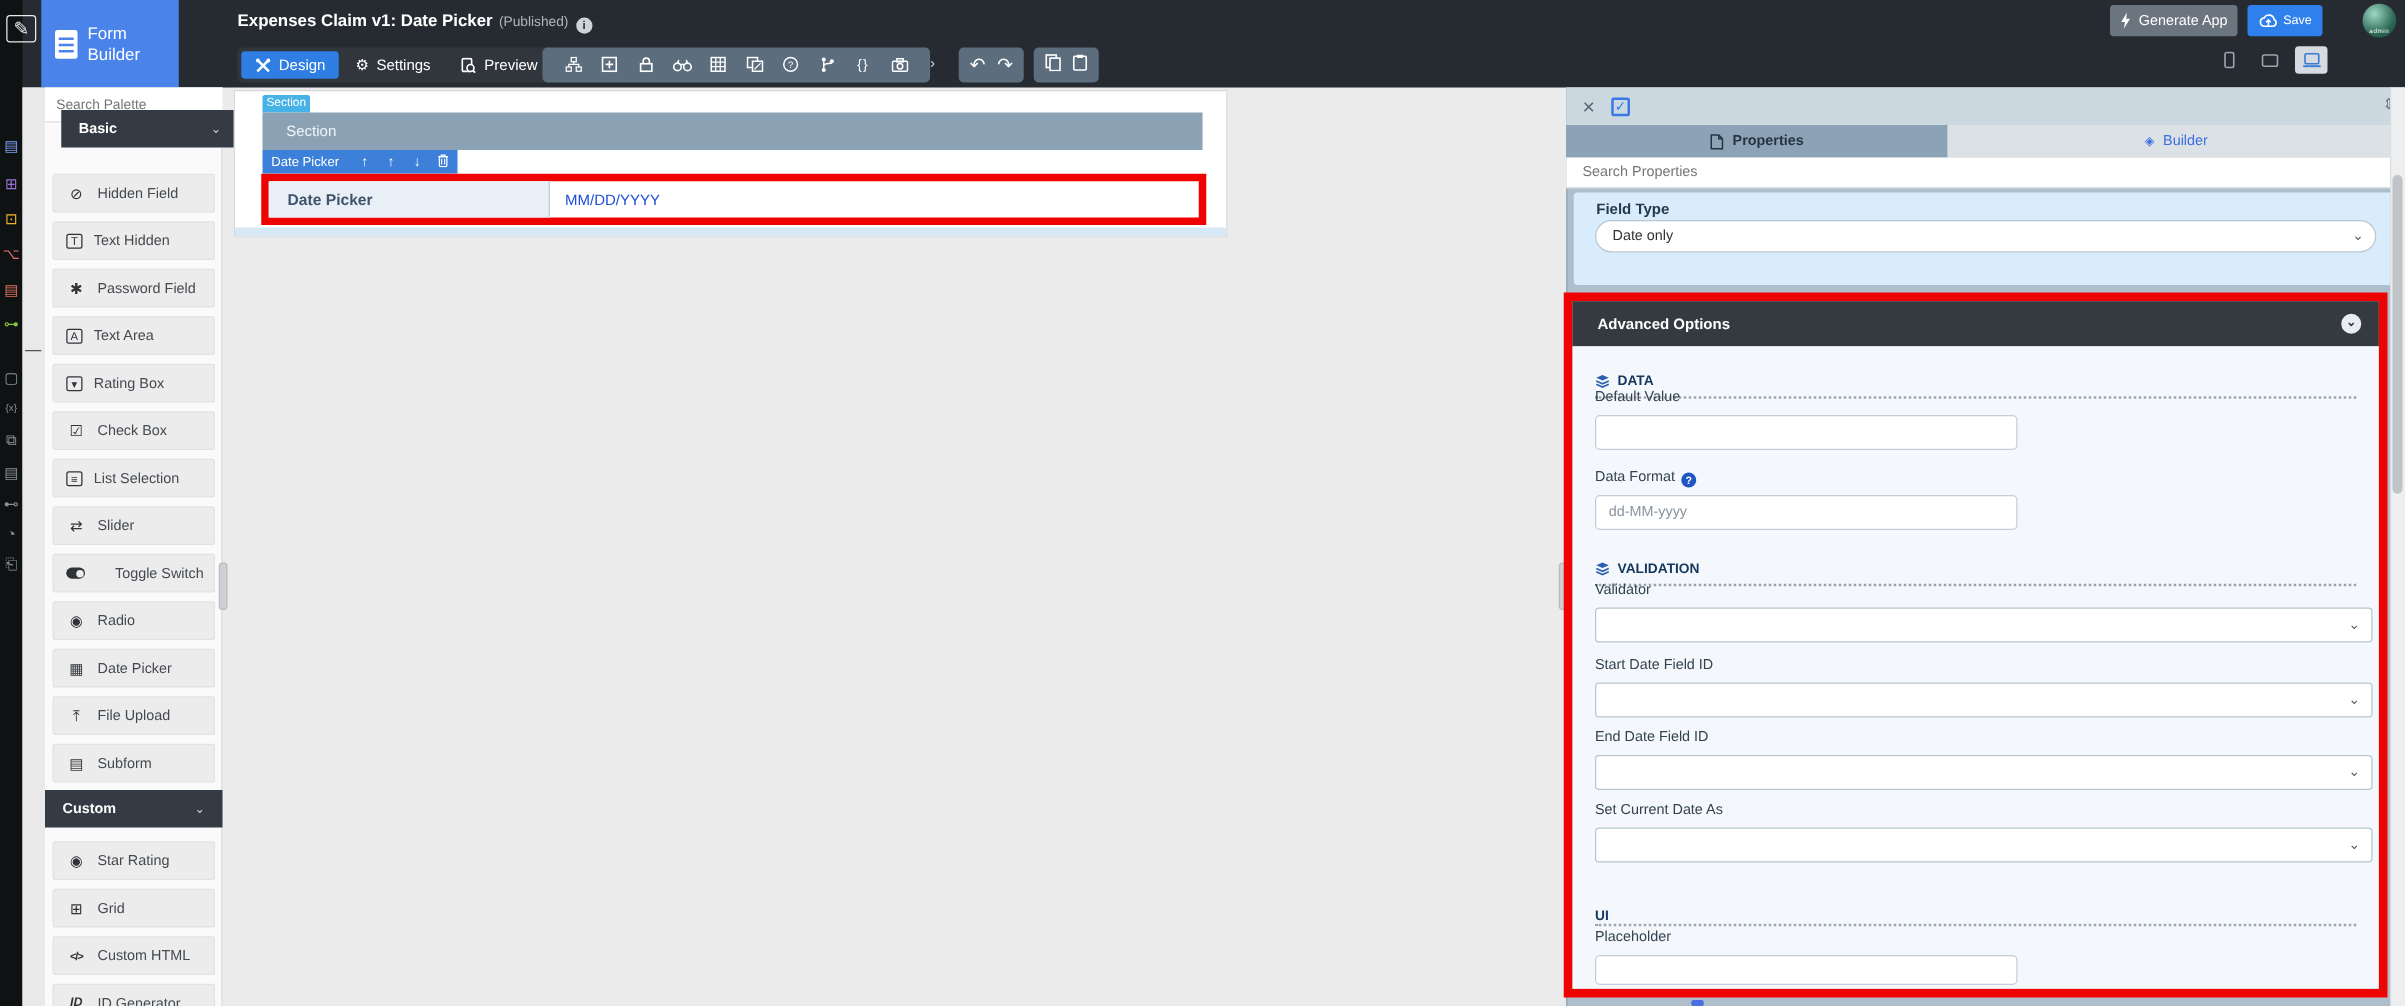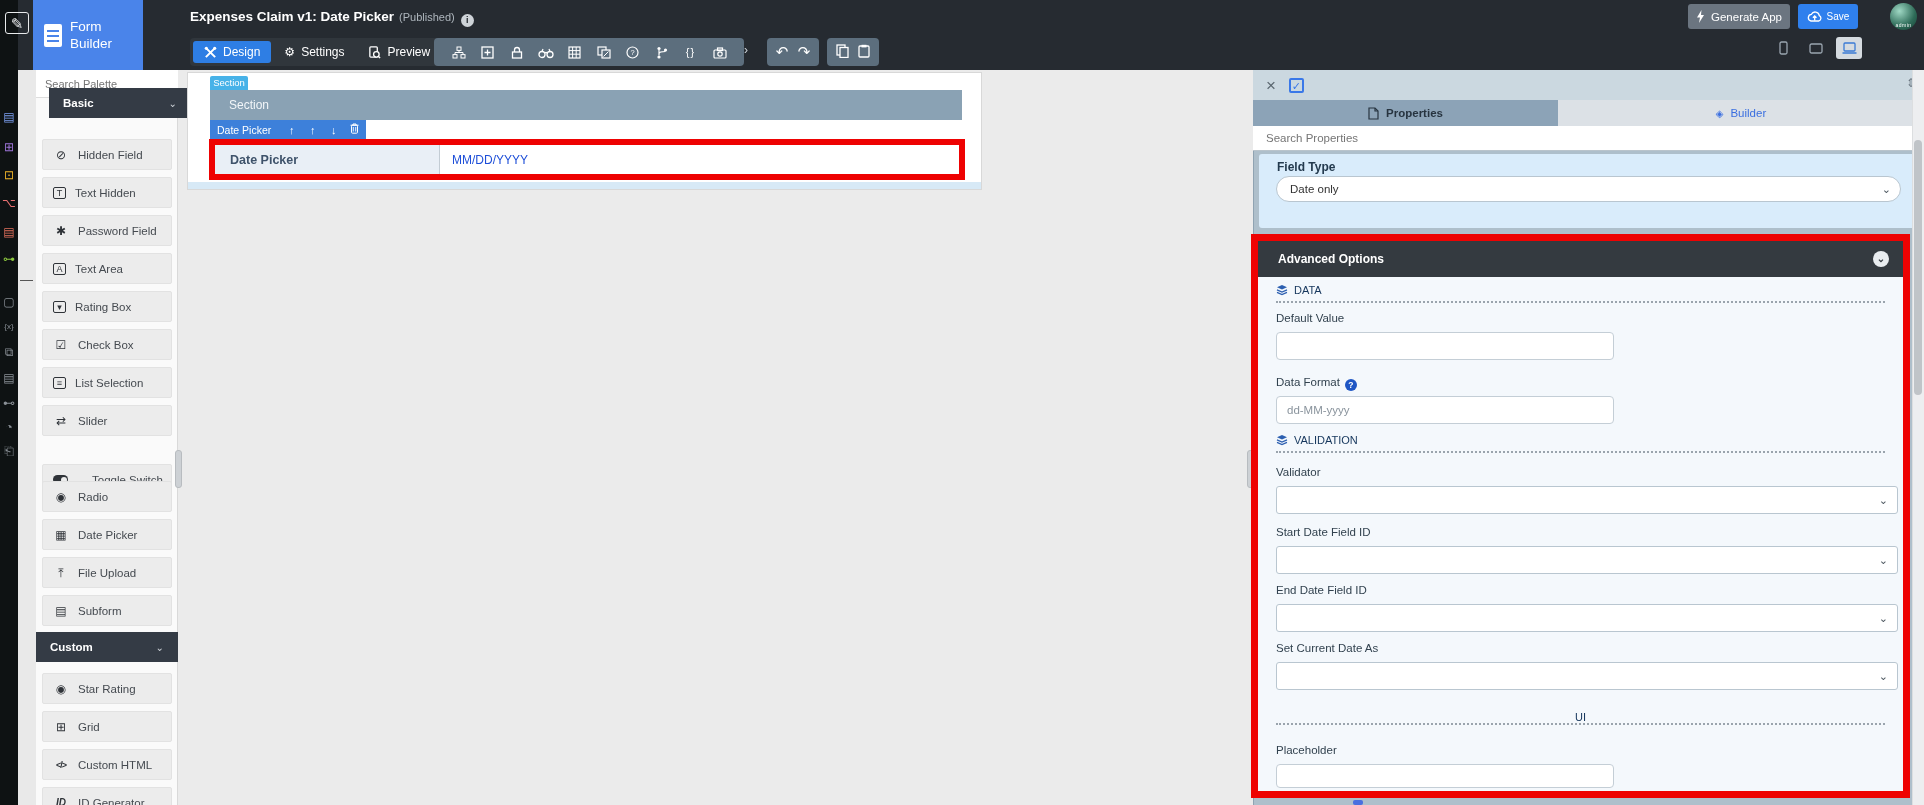--- a/index.html
+++ b/index.html
@@ -80,21 +80,21 @@
   #ftblock{left:1259px;top:154px;width:659px;height:74px;background:#d9ecfb;border-radius:3px;}
   #ftlabel{left:1277px;top:160px;font-size:12px;color:#243a4e;font-weight:bold;}
   .selbox{background:#fff;border:1px solid #b9c6d0;border-radius:3px;font-size:11.5px;color:#333;display:flex;align-items:center;justify-content:space-between;padding:0 9px 0 13px;cursor:pointer;}
   .selchev{color:#4b565e;font-size:11px;line-height:8px;}
   #ftsel{left:1276px;top:176px;width:625px;height:26px;border-radius:13px;}
 
   #redbox2{left:1251px;top:234px;width:659px;height:564px;border:7px solid #ee0202;}
   #advhdr{left:0;top:0;width:645px;height:36px;background:#343a40;color:#fff;font-size:12px;font-weight:bold;display:flex;align-items:center;justify-content:space-between;padding:0 14px 0 20px;position:absolute;}
   #advchev{width:16px;height:16px;border-radius:50%;background:#e9edf0;color:#343a40;font-size:10px;text-align:center;line-height:15px;font-weight:bold;}
   #advbody{left:0;top:36px;width:645px;height:514px;background:#f4f8fc;position:absolute;}
-  .sechead{position:absolute;left:18px;right:18px;height:20px;border-bottom:2px dotted #9aa4ad;display:flex;align-items:center;gap:6px;font-size:11px;font-weight:normal;color:#15365c;padding-bottom:4px;}
+  .sechead{position:absolute;left:18px;right:18px;height:20px;border-bottom:2px dotted #9aa4ad;display:flex;gap:6px;font-size:11px;font-weight:bold;color:#15365c;padding-bottom:4px;margin-top:16px;}
   .flabel{position:absolute;left:18px;font-size:11.5px;color:#32424f;}
   .tinput{position:absolute;left:18px;width:338px;height:28px;border:1px solid #c4ced6;border-radius:4px;background:#fff;font-size:11.5px;color:#8a949d;padding:0 10px;}
   .fsel{position:absolute;left:18px;width:622px;height:28px;}
   .qmark{display:inline-block;width:12px;height:12px;border-radius:50%;background:#1f56c4;color:#fff;font-size:8.5px;font-weight:bold;text-align:center;line-height:12px;margin-left:5px;vertical-align:-2px;}
   #sliver{left:1353px;top:800px;width:10px;height:5px;background:#4a6fe0;border-radius:2px;}
 
   
   #sbtrack{left:1912px;top:70px;width:12px;height:735px;background:#edeef0;border-left:1px solid #dcdee0;}
   #sbthumb{left:1914px;top:140px;width:8px;height:255px;background:#c0c4c8;border-radius:4px;}
 </style>
@@ -283,21 +283,21 @@
       <span class="plabel">Check Box</span>
     </div>
   <div class="abs pitem" style="top:367px;">
       <span class="picon boxed">≡</span>
       <span class="plabel">List Selection</span>
     </div>
   <div class="abs pitem" style="top:405px;">
       <span class="picon">⇄</span>
       <span class="plabel">Slider</span>
     </div>
-  <div class="abs pitem" style="top:464px;gap:24px;">
+  <div class="abs pitem" style="top:443px;gap:24px;">
       <span class="picon toggle-pill"></span>
       <span class="plabel">Toggle Switch</span>
     </div>
   <div class="abs pitem" style="top:481px;">
       <span class="picon">◉</span>
       <span class="plabel">Radio</span>
     </div>
   <div class="abs pitem" style="top:519px;">
       <span class="picon">▦</span>
       <span class="plabel">Date Picker</span>

